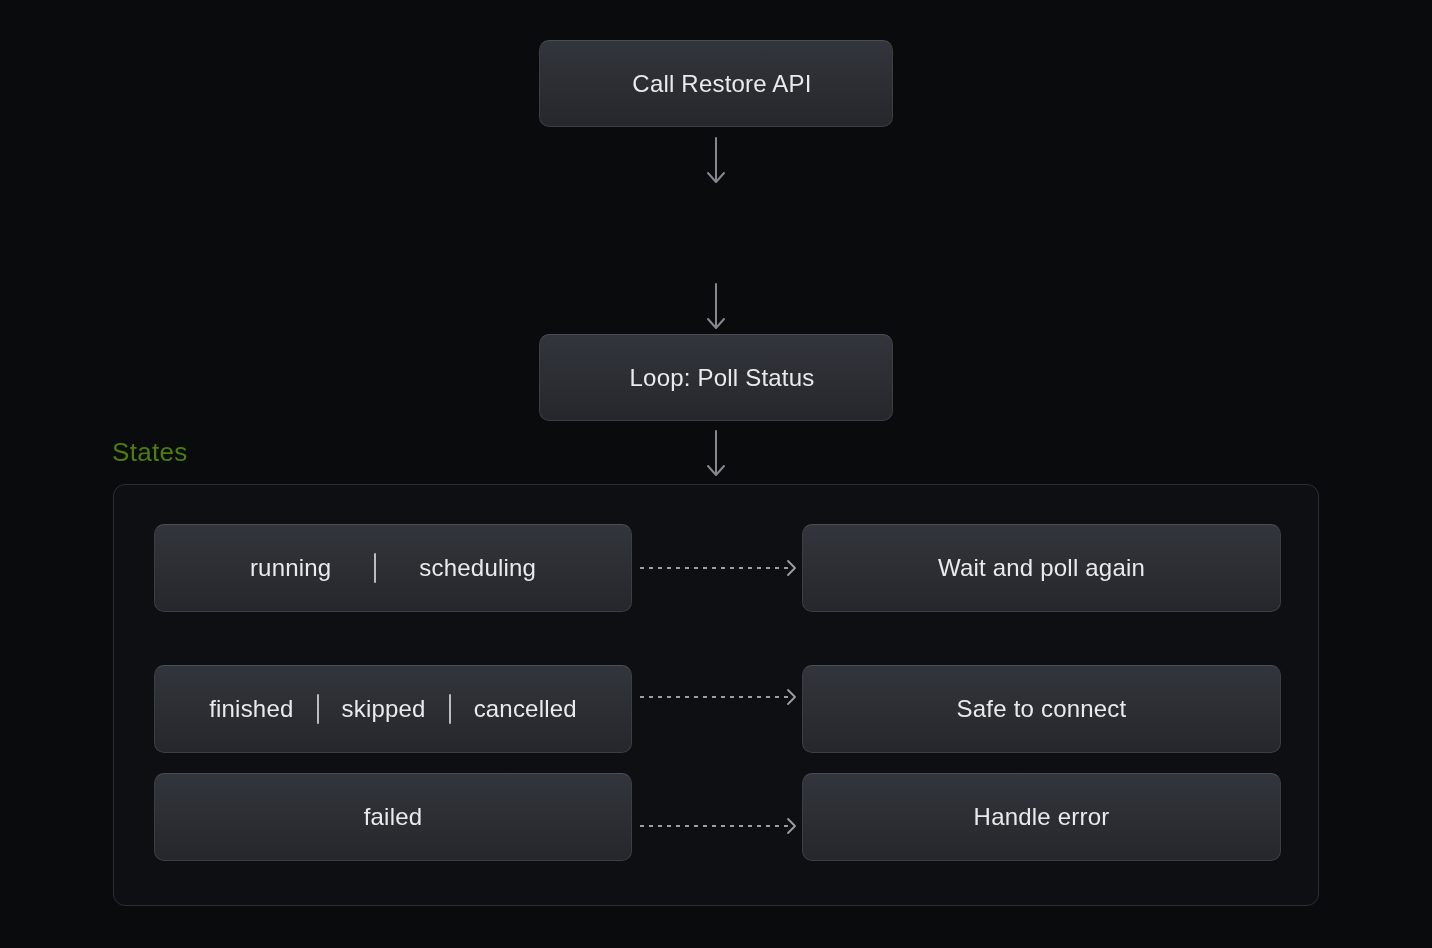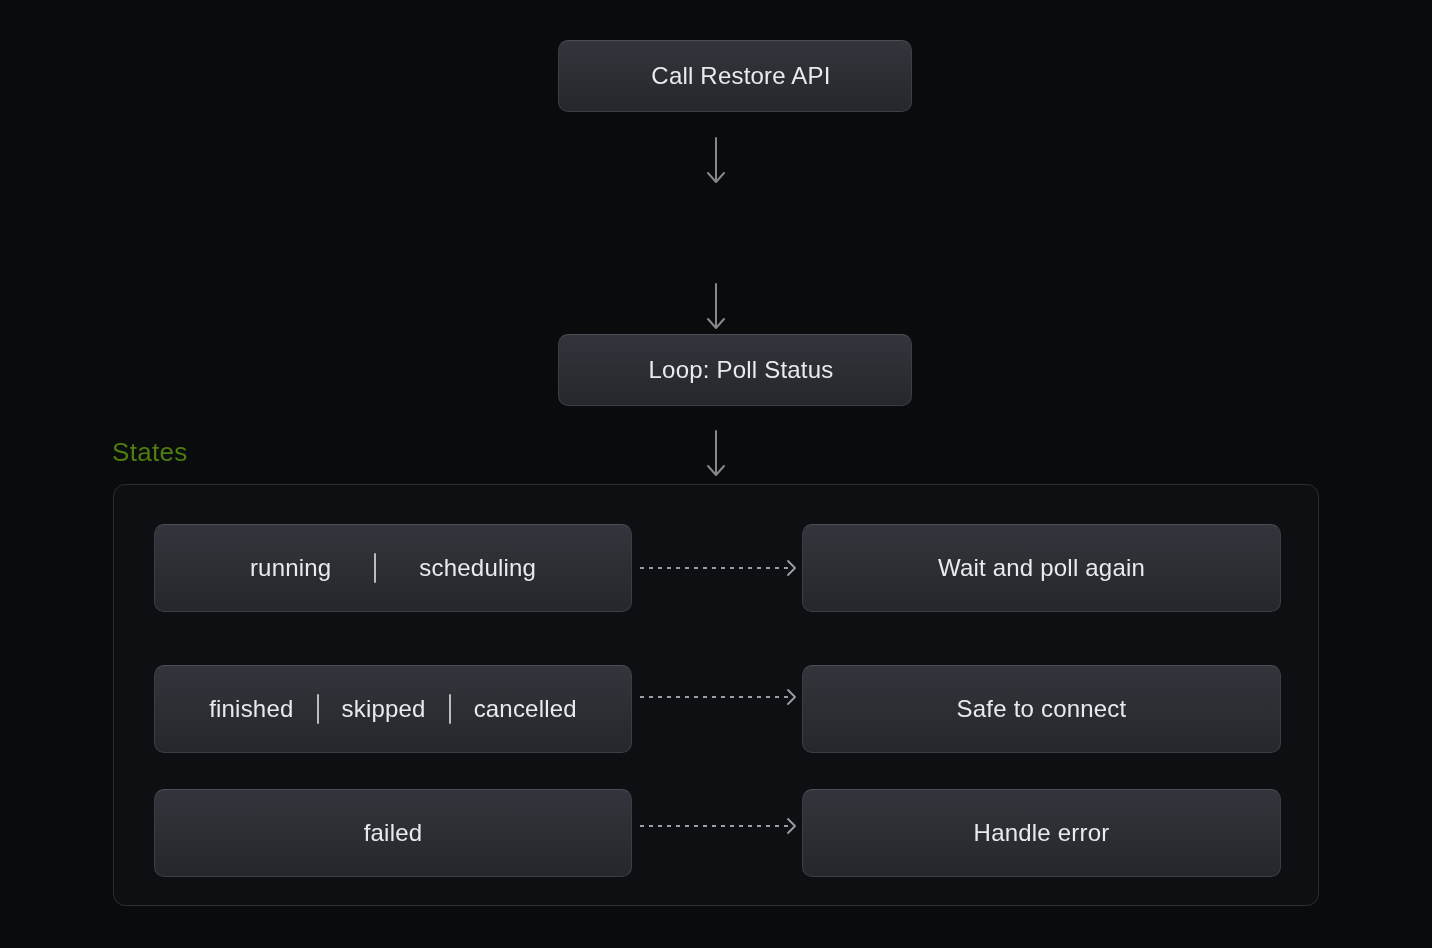--- a/index.html
+++ b/index.html
@@ -23,23 +23,23 @@
     justify-content: center;
     background: linear-gradient(180deg, #32353b 0%, #25272c 100%);
     border: 1px solid #3b3e44;
     border-top-color: #4a4d53;
     border-radius: 10px;
     color: #e8eaec;
     font-size: 24px;
     letter-spacing: 0.2px;
   }
   .flow-node {
-    left: 558px;
+    left: 539px;
     width: 354px;
-    height: 72px;
+    height: 87px;
     padding-left: 12px;
   }
   .arrow-v {
     position: absolute;
     left: 704px;
     width: 24px;
     height: 48px;
   }
   .states-title {
     position: absolute;
@@ -65,21 +65,21 @@
     width: 478px;
     height: 88px;
   }
   .outcome-box {
     left: 688px;
     width: 479px;
     height: 88px;
   }
   .row-top-1 { top: 39px; gap: 20px; }
   .row-top-2 { top: 180px; }
-  .row-top-3 { top: 304px; }
+  .row-top-3 { top: 288px; }
   .arrow-dashed {
     position: absolute;
     left: 524px;
     width: 164px;
     height: 24px;
   }
   .dash-top-1 { top: 71px; }
   .dash-top-2 { top: 200px; }
   .dash-top-3 { top: 329px; }
   .state-sep {

